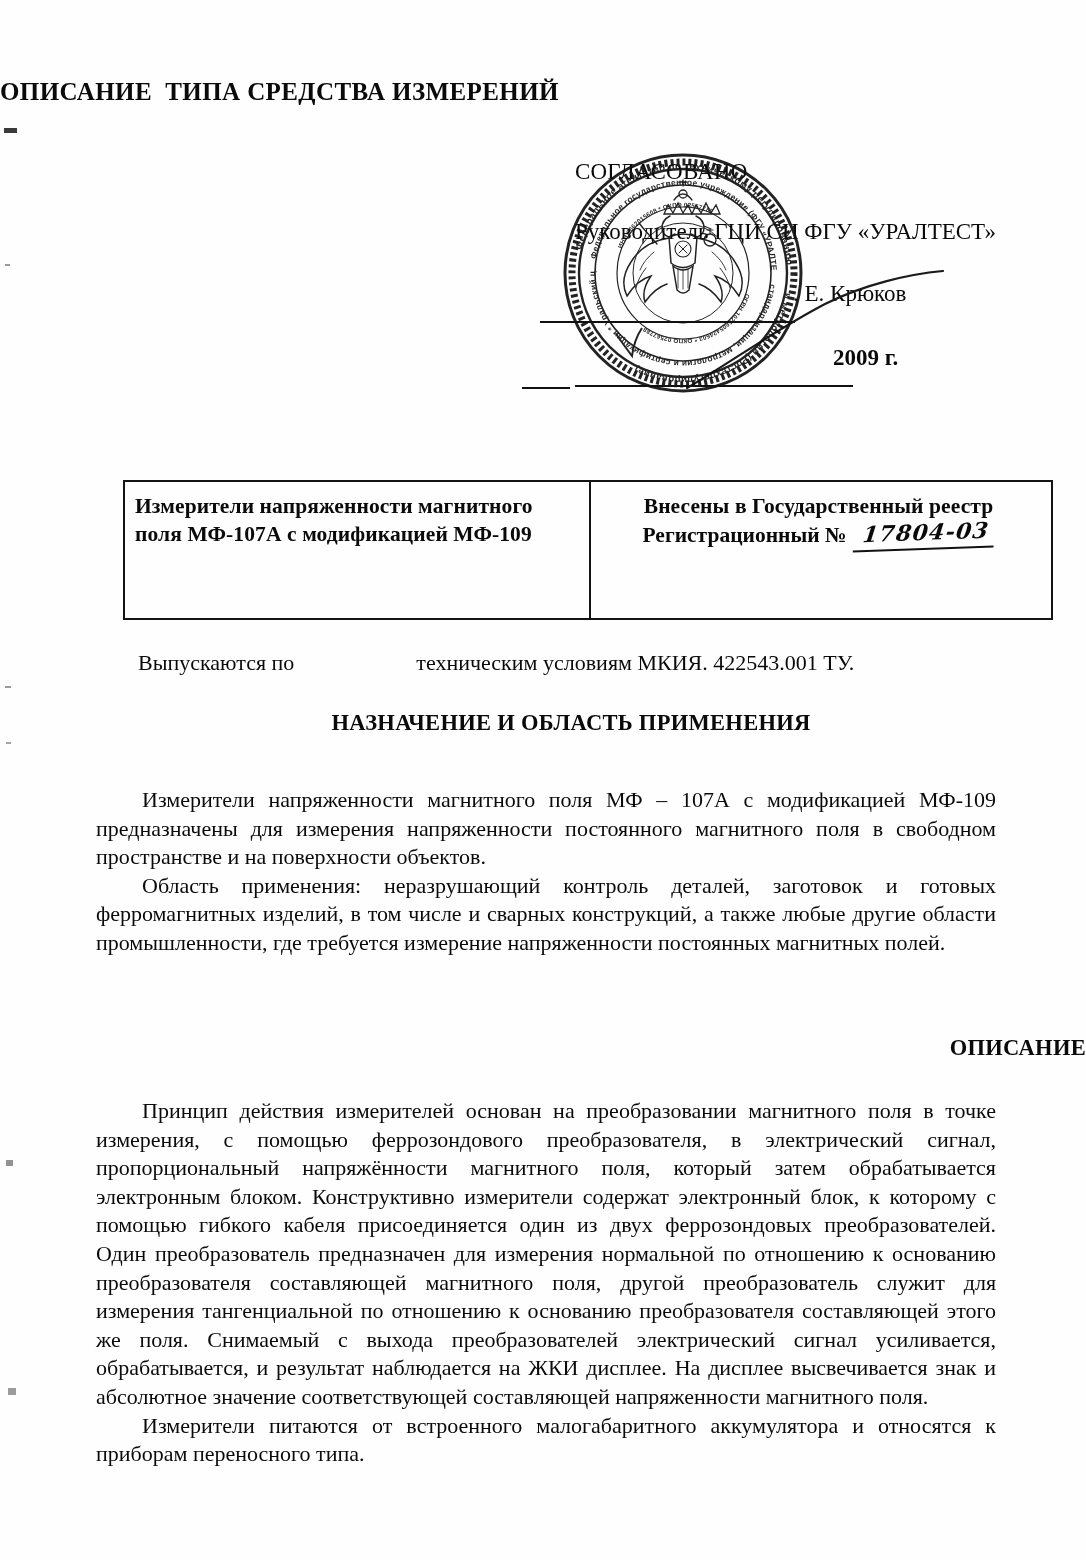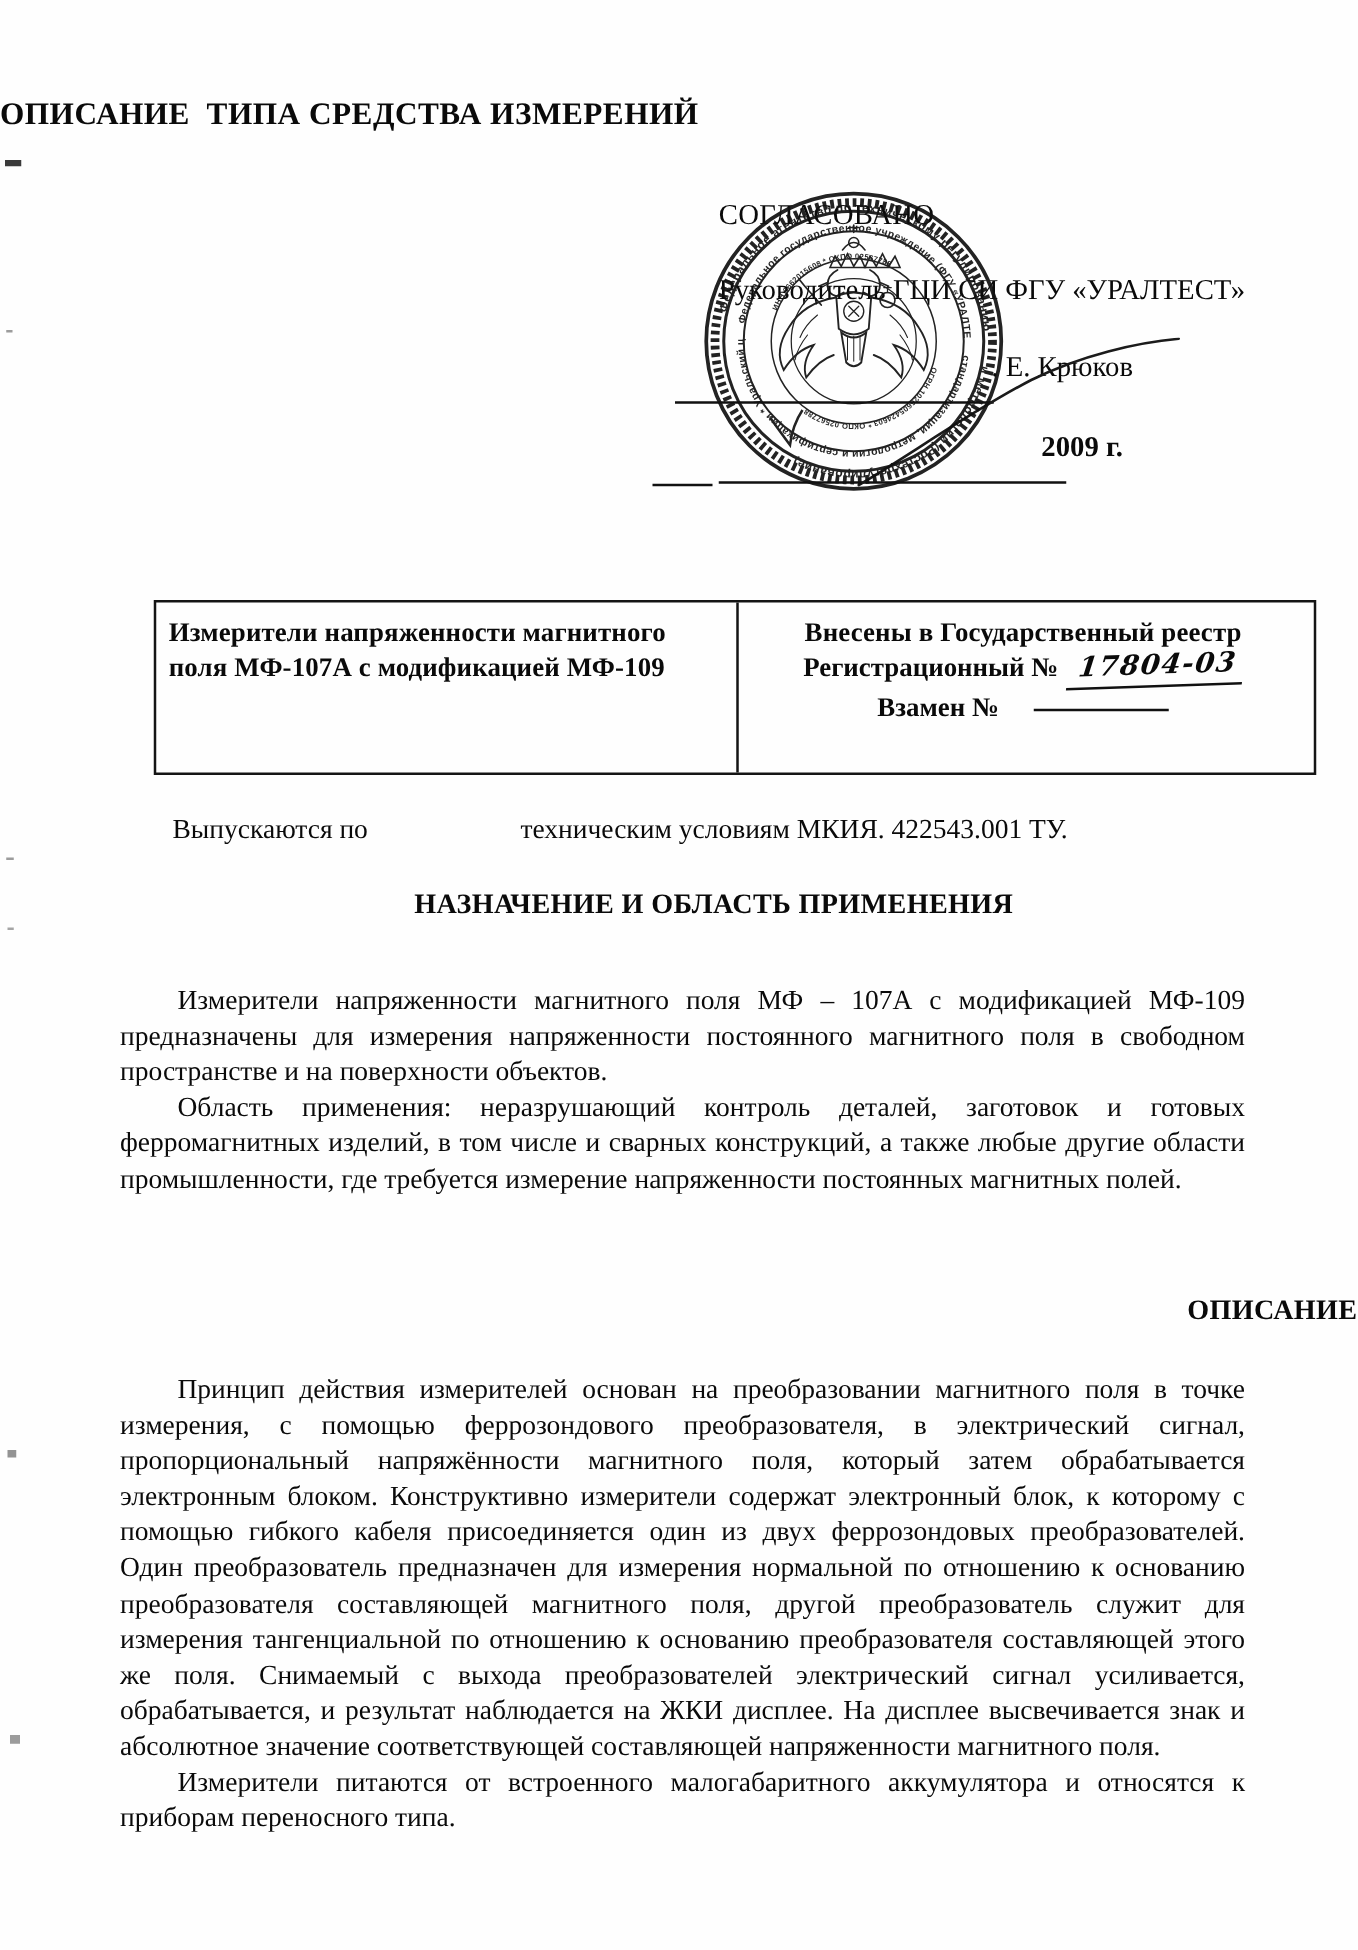--- a/index.html
+++ b/index.html
@@ -315,23 +315,20 @@
   <div class="reg-table">
     <div class="reg-cell-left">
       <div class="reg-strong">Измерители напряженности магнитного</div>
       <div class="reg-strong">поля МФ-107А с модификацией МФ-109</div>
     </div>
     <div class="reg-cell-right">
       <div class="reg-strong">Внесены в Государственный реестр</div>
       <div class="reg-row">
         <span>Регистрационный №</span><span class="hand-number">17804-03</span>
       </div>
-      <div class="reg-row">
-        <span>Взамен №</span><span class="blank-rule"></span>
-      </div>
     </div>
   </div>
 
   <div class="tu-line">
     <span>Выпускаются по</span><span class="tu-gap"></span><span>техническим условиям МКИЯ. 422543.001 ТУ.</span>
   </div>
 
   <div class="section-head head-purpose">НАЗНАЧЕНИЕ И ОБЛАСТЬ ПРИМЕНЕНИЯ</div>
   <div class="body-block block-purpose">
     <p>Измерители напряженности магнитного поля МФ – 107А с модификацией МФ-109 предназначены  для измерения  напряженности постоянного магнитного поля  в свободном пространстве  и на поверхности объектов.</p>

